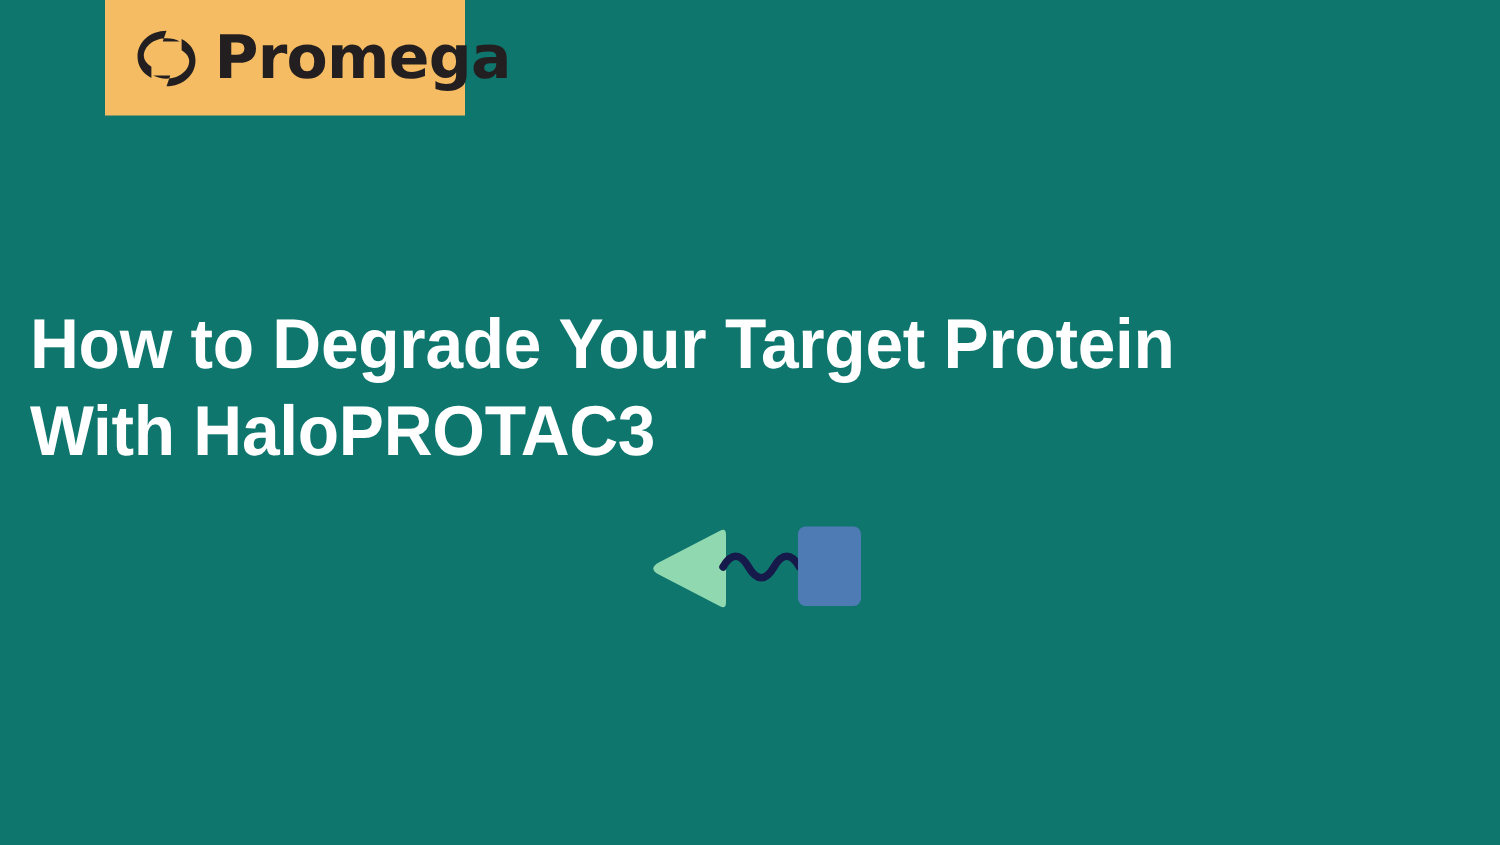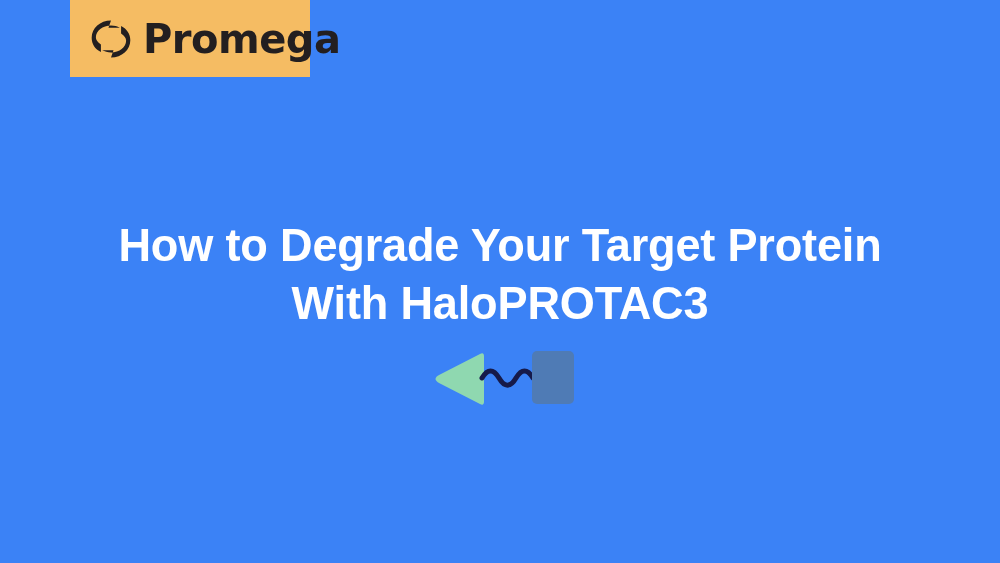--- a/index.html
+++ b/index.html
@@ -10,21 +10,21 @@
     width: 1000px;
     height: 563px;
     overflow: hidden;
     font-family: "Liberation Sans", sans-serif;
   }
 
   #slide {
     position: relative;
     width: 1000px;
     height: 563px;
-    background: #3b82f6;
+    background: #0f766e;
     overflow: hidden;
   }
 
   
   #logo-plaque {
     position: absolute;
     left: 70px;
     top: 0px;
     width: 240px;
     height: 77px;
@@ -48,23 +48,22 @@
     line-height: 40px;
     letter-spacing: -0.5px;
     color: #231f20;
     white-space: nowrap;
   }
 
   
   #title-block {
     position: absolute;
     left: 0;
-    top: 216px;
+    top: 200px;
     width: 1000px;
-    text-align: center;
     color: #ffffff;
   }
   .title-line {
     font-family: "Liberation Sans", sans-serif;
     font-weight: bold;
     font-size: 47px;
     line-height: 58px;
     letter-spacing: -0.2px;
     white-space: nowrap;
     transform: scaleX(0.96);

